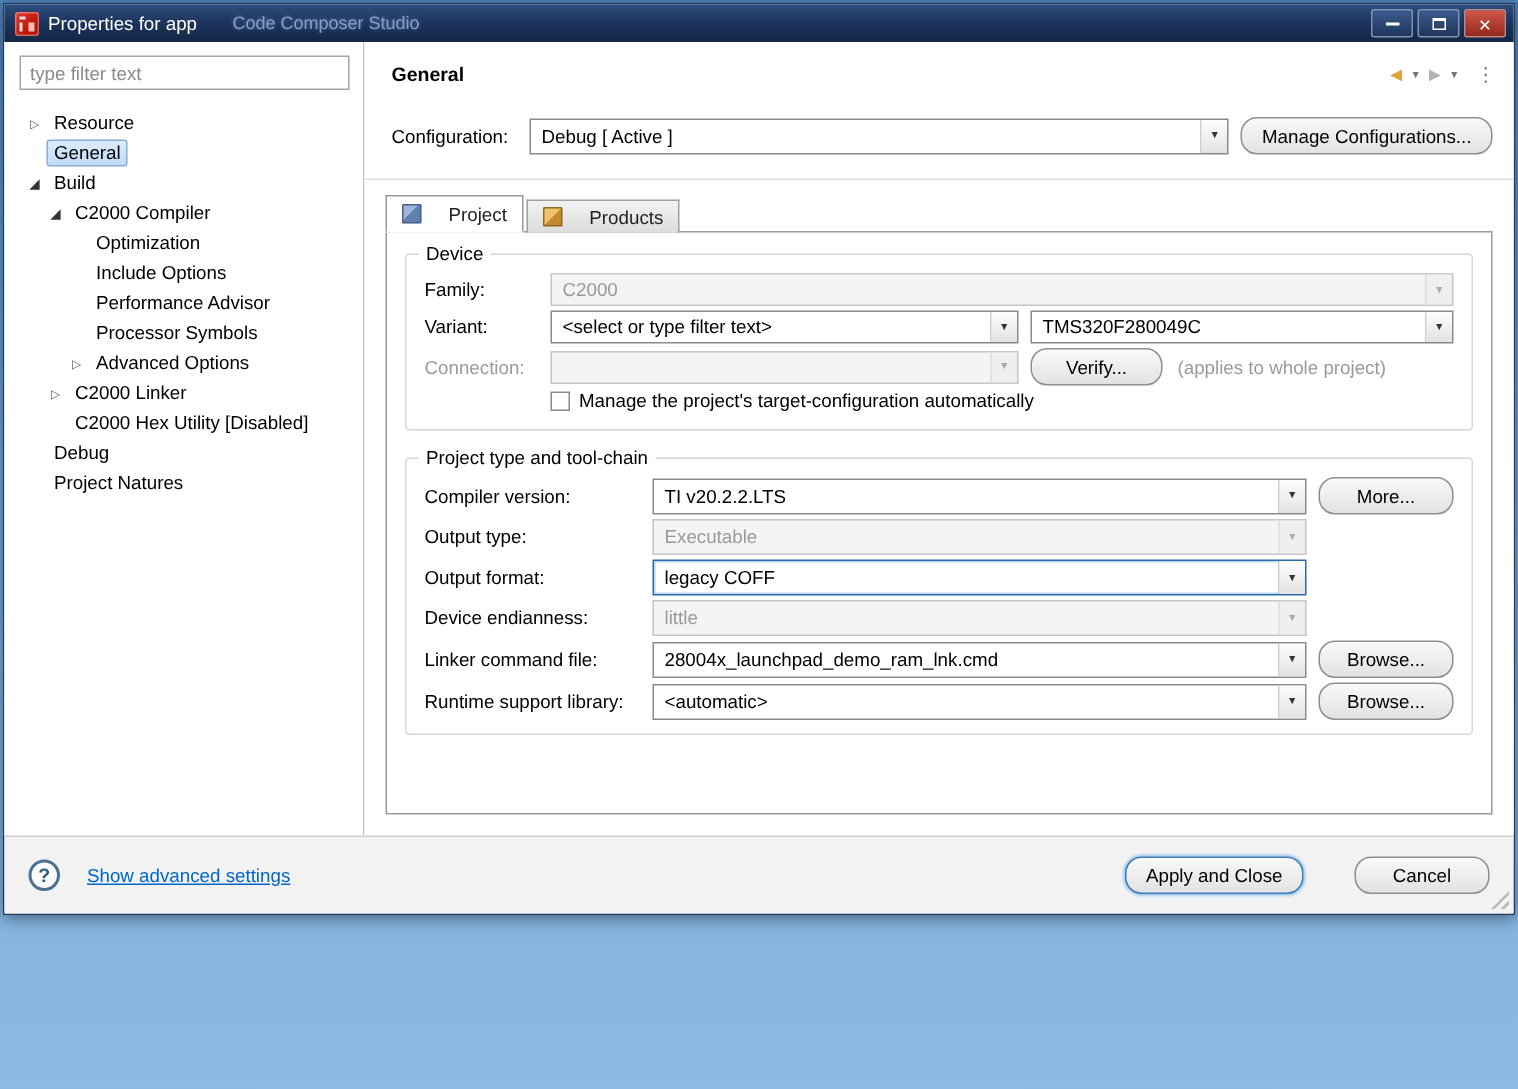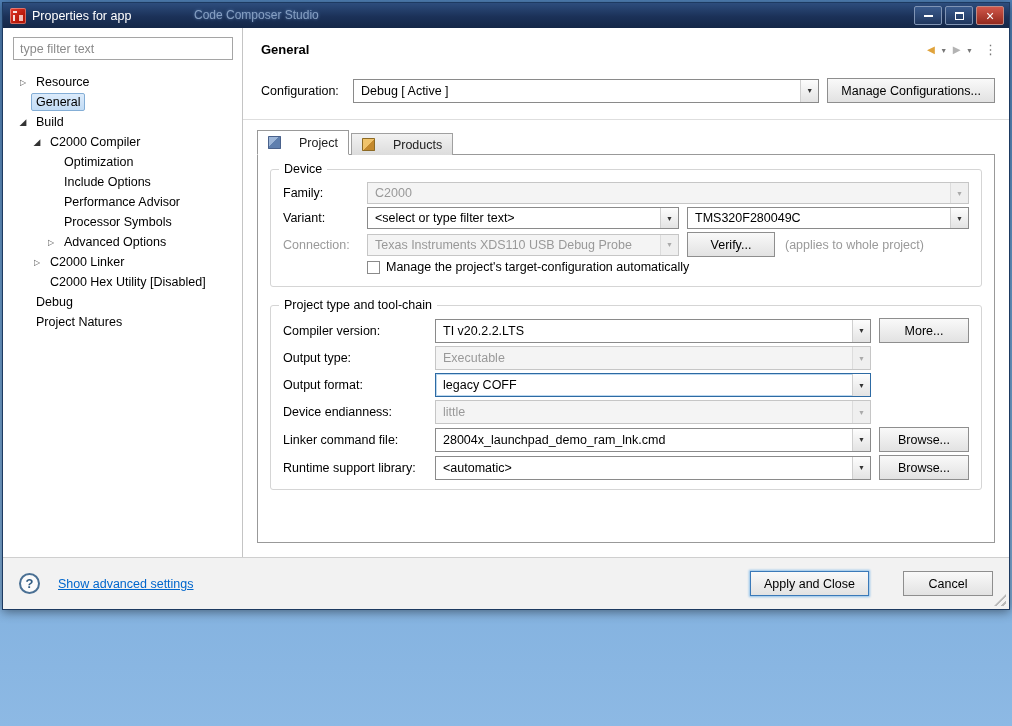--- a/index.html
+++ b/index.html
@@ -20,21 +20,21 @@
   .app-icon { width:16px; height:16px; margin:0 6px 0 2px; border-radius:2px;
     background:linear-gradient(135deg,#e23b2e 0%,#b51506 70%);
     box-shadow:inset 0 0 0 1px rgba(255,255,255,.35); position:relative; }
   .app-icon:after { content:""; position:absolute; left:3px; top:3px; width:10px; height:10px;
     background:
       linear-gradient(#fff,#fff) 0 0/4px 2px no-repeat,
       linear-gradient(#fff,#fff) 0 4px/2px 6px no-repeat,
       linear-gradient(#ffd9d4,#ffd9d4) 6px 4px/4px 6px no-repeat; opacity:.85; }
   .title-text { font-size:12.5px; color:#fff; }
   .ghost-title { position:absolute; left:152px; top:5px; font-size:12px;
-    color:#a9c3e4; opacity:.75; text-shadow:0 0 3px rgba(120,160,220,.8);margin-left:39px; }
+    color:#a9c3e4; opacity:.75; text-shadow:0 0 3px rgba(120,160,220,.8); }
   .win-btns { margin-left:auto; display:flex; gap:3px; }
   .win-btn { width:28px; height:19px; border:1px solid #8094b4; border-radius:2px;
     background:linear-gradient(180deg,#3a5a8c,#20375e);
     display:flex; align-items:center; justify-content:center; color:#fff; }
   .win-btn.close { background:linear-gradient(180deg,#d0574a,#93291d); border-color:#c08a84; font-size:14px; line-height:1; }
   .glyph-min { display:block; width:9px; height:2px; background:#fff; }
   .glyph-max { display:block; width:9px; height:8px; border:1px solid #fff; border-top-width:2px; }
 
   
   .main-row { flex:1; display:flex; min-height:0; background:#fff; }
@@ -72,21 +72,21 @@
   .combo .arrow-btn { position:absolute; right:0; top:0; bottom:0; width:18px;
     display:flex; align-items:center; justify-content:center; font-size:7px; color:#333;
     border-left:1px solid #cfcfcf; background:linear-gradient(180deg,#fdfdfd,#e3e3e3); }
   .combo.disabled { background:#f4f4f4; color:#999; border-color:#c6c6c6; }
   .combo.disabled .arrow-btn { color:#aaa; background:#efefef; border-left-color:#dcdcdc; }
   .combo.focused { border-color:#2d6aa3; box-shadow:inset 0 0 0 1px #bcd8ef; }
   .combo.h22 { height:22px; }
 
   
   .btn { height:25px; padding:0 13px; font-size:12.5px; font-family:inherit; color:#000;
-    background:linear-gradient(180deg,#f9f9f9,#e2e2e2); border:1px solid #8e8e8e; border-radius:0;
+    background:linear-gradient(180deg,#f9f9f9,#e2e2e2); border:1px solid #8e8e8e; border-radius:11px;
     display:inline-flex; align-items:center; justify-content:center; white-space:nowrap; cursor:default; }
   .btn.default { border-color:#3a79b8; box-shadow:0 0 2px 1px #8fc0ea; }
 
   
   .tabs-row { display:flex; align-items:flex-end; padding:10px 0 0 14px; position:relative; z-index:2; margin-bottom:-1px; }
   .tab { display:flex; align-items:center; gap:18px; padding:0 10px; height:22px;
     border:1px solid #a0a0a0; border-bottom:none; margin-right:2px;
     background:linear-gradient(180deg,#f2f2f2,#dcdcdc); color:#222; }
   .tab.active { height:25px; background:#fff; border-color:#999; border-bottom:1px solid #fff; }
   .tab-icon { width:13px; height:13px; border-radius:1px; }
@@ -260,21 +260,20 @@
               </div>
               <div class="combo h22 grow ml8">
                 <span>TMS320F280049C</span>
                 <span class="arrow-btn">▼</span>
               </div>
             </div>
 
             <div class="frow">
               <span class="flabel disabled">Connection:</span>
               <div class="combo h22 w312 disabled">
-                <span>Texas Instruments XDS110 USB Debug Probe</span>
                 <span class="arrow-btn">▼</span>
               </div>
               <button class="btn ml8" style="min-width:88px">Verify...</button>
               <span class="note">(applies to whole project)</span>
             </div>
 
             <div class="check-row">
               <span class="checkbox"></span>
               <span>Manage the project's target-configuration automatically</span>
             </div>

